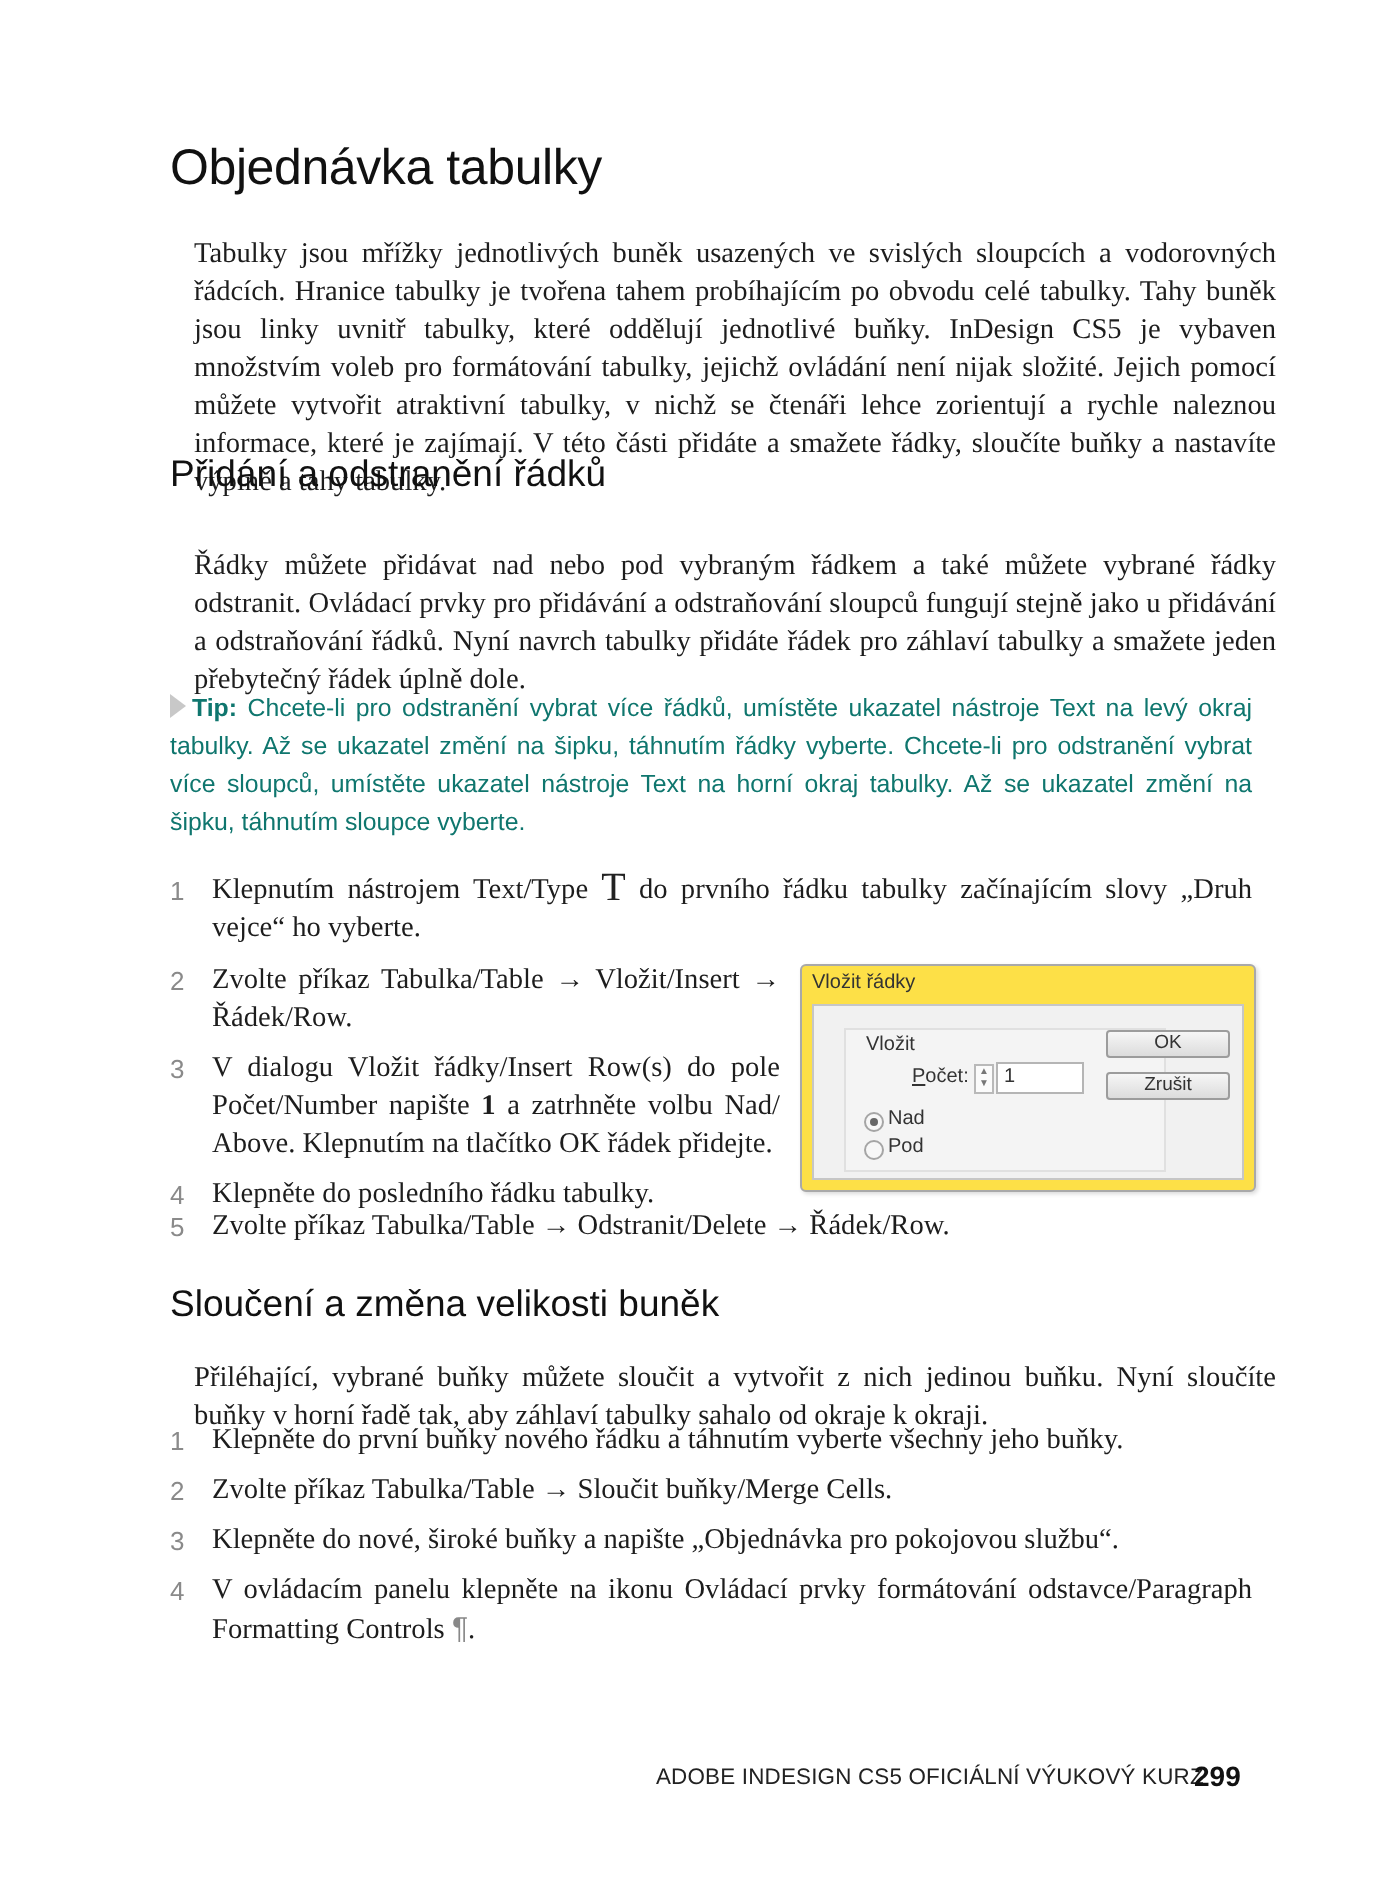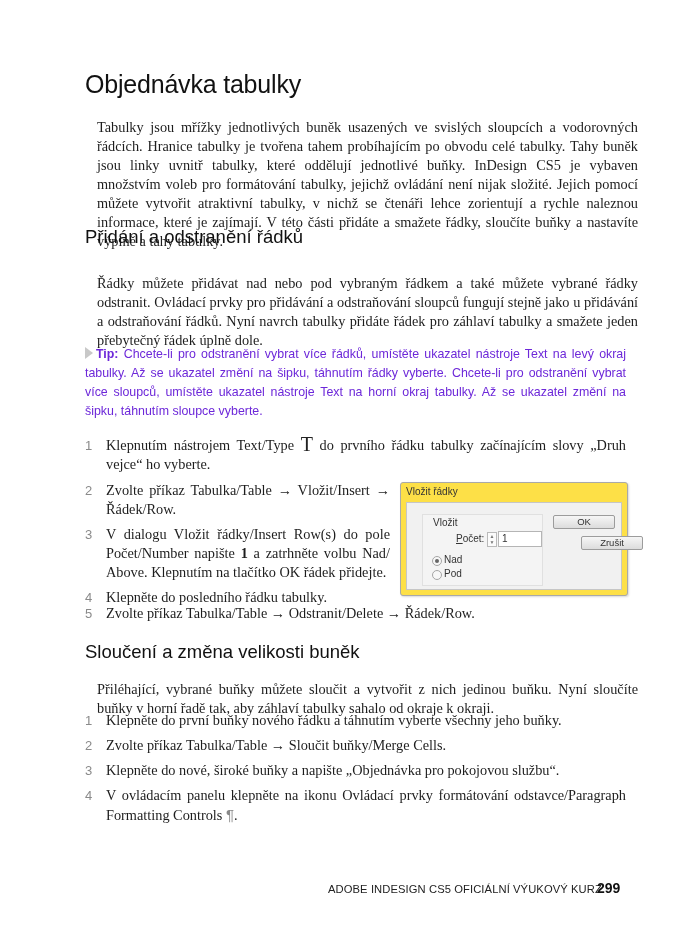--- a/index.html
+++ b/index.html
@@ -4,35 +4,35 @@
 <style>
   html, body { margin: 0; padding: 0; background: #ffffff; }
   body { width: 700px; height: 943px; position: relative; overflow: hidden; color: #1a1a1a; }
   .page { position: absolute; left: 85px; top: 0; width: 541px; }
 
   h1 { position: absolute; left: 0; top: 70px; margin: 0; font-family: "Liberation Sans", sans-serif; font-weight: normal; font-size: 25px; letter-spacing: -0.2px; color: #111; }
   h2 { margin: 0; font-family: "Liberation Sans", sans-serif; font-weight: normal; font-size: 18.5px; color: #111; position: absolute; left: 0; }
 
   p.body { margin: 12px; font-family: "Liberation Serif", serif; font-size: 14.3px; line-height: 19px; text-align: justify; color: #1d1d1d; position: absolute; left: 0; width: 541px; }
 
-  .tip { position: absolute; left: 0; top: 345px; width: 541px; font-family: "Liberation Sans", sans-serif; font-size: 12.4px; line-height: 19px; text-align: justify; color: #6d28d9; }
+  .tip { position: absolute; left: 0; top: 345px; width: 541px; font-family: "Liberation Sans", sans-serif; font-size: 12.4px; line-height: 19px; text-align: justify; color: #0f766e; }
   .tip .arrow { display: inline-block; width: 0; height: 0; border-top: 6px solid transparent; border-bottom: 6px solid transparent; border-left: 8px solid #c8c8c8; vertical-align: -1px; margin-right: 3px; }
   .tip b { font-weight: bold; }
 
   .steps { position: absolute; left: 0; list-style: none; margin: 0; padding: 0; }
   .step { position: relative; padding-left: 21px; font-family: "Liberation Serif", serif; font-size: 14.3px; line-height: 19px; color: #1d1d1d; text-align: justify; }
   .step .num { position: absolute; left: 0; top: 0; font-family: "Liberation Sans", sans-serif; font-size: 13px; color: #8a8a8a; }
   .t-icon { font-family: "Liberation Serif", serif; font-size: 20px; line-height: 14px; vertical-align: -1px; color: #222; }
   .pilcrow { color: #888; font-size: 15px; font-family: "Liberation Sans", sans-serif; }
 
   
   .dialog { position: absolute; left: 400px; top: 482px; width: 226px; height: 112px; background: #fde047; border: 1px solid #a9a9a9; border-radius: 3px; box-shadow: 1px 1px 2px rgba(0,0,0,0.15); font-family: "Liberation Sans", sans-serif; }
   .dialog .title { position: absolute; left: 5px; top: 3px; font-size: 10px; color: #333; }
   .dialog .body { position: absolute; left: 5px; top: 19px; width: 214px; height: 86px; background: #f1f1f1; border: 1px solid #c6c6c6; }
-  .group { position: absolute; left: 15px; top: 11px; width: 119px; height: 70px; border: 1px solid #e0e0e0; background: #f4f4f4; }
+  .group { position: absolute; left: 15px; top: 11px; width: 119px; height: 70px; border: 1px solid #e0e0e0; background: #f4f4f4; padding-left: 40px; }
   .group-label { position: absolute; left: 10px; top: 2px; font-size: 10px; color: #333; }
   .count-label { position: absolute; left: 33px; top: 18px; font-size: 10px; color: #333; }
   .count-label u { text-decoration: underline; }
   .spinner { position: absolute; left: 64px; top: 17px; width: 8px; height: 13px; border: 1px solid #b9b9b9; background: #fbfbfb; font-size: 5px; line-height: 6px; text-align: center; color: #777; }
   .count-input { position: absolute; left: 75px; top: 16px; width: 39px; height: 14px; border: 1px solid #b5b5b5; background: #fff; font-size: 10px; line-height: 14px; padding-left: 3px; color: #333; }
   .radio { position: absolute; left: 9px; width: 8px; height: 8px; border: 1px solid #a5a5a5; border-radius: 50%; background: #f7f7f7; }
   .radio.checked::after { content: ""; position: absolute; left: 2px; top: 2px; width: 4px; height: 4px; border-radius: 50%; background: #666; }
   .radio-label { position: absolute; left: 21px; font-size: 10px; color: #333; text-align: right; }
   .btn { position: absolute; left: 146px; width: 60px; height: 12px; border: 1px solid #9c9c9c; border-radius: 2px; background: linear-gradient(#f6f6f6, #dcdcdc); font-size: 9.5px; line-height: 12px; text-align: center; color: #333; }
 
@@ -113,18 +113,18 @@
       <div class="group-label">Vložit</div>
       <div class="count-label"><u>P</u><span>očet:</span></div>
       <div class="spinner"><span>▲</span><br><span>▼</span></div>
       <div class="count-input">1</div>
       <div class="radio checked" style="top:41px;"></div>
       <div class="radio-label" style="top:39px;">Nad</div>
       <div class="radio" style="top:55px;"></div>
       <div class="radio-label" style="top:53px;">Pod</div>
     </div>
     <div class="btn" style="top:12px;">OK</div>
-    <div class="btn" style="top:33px;margin-left:28px;">Zrušit</div>
+    <div class="btn" style="top:33px;">Zrušit</div>
   </div>
 </div>
 
 <div class="footer">ADOBE INDESIGN CS5 OFICIÁLNÍ VÝUKOVÝ KURZ</div>
 <div class="page-num">299</div>
 
 </body></html>

